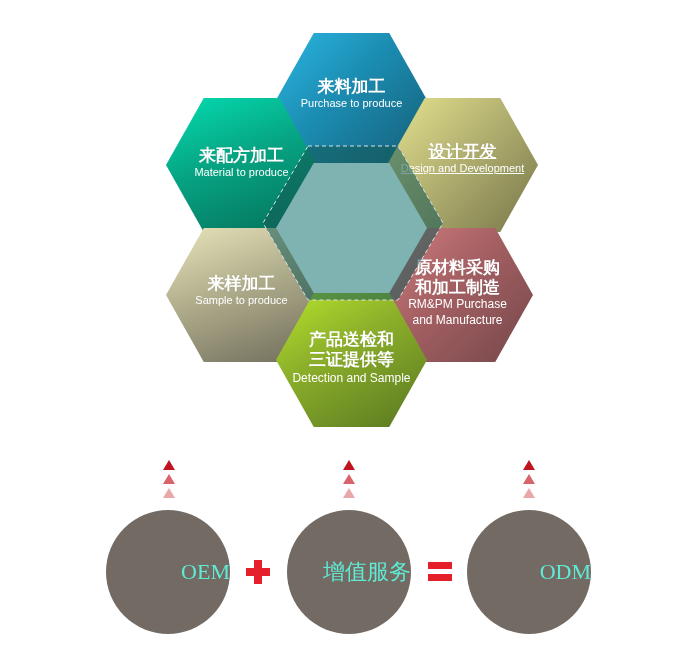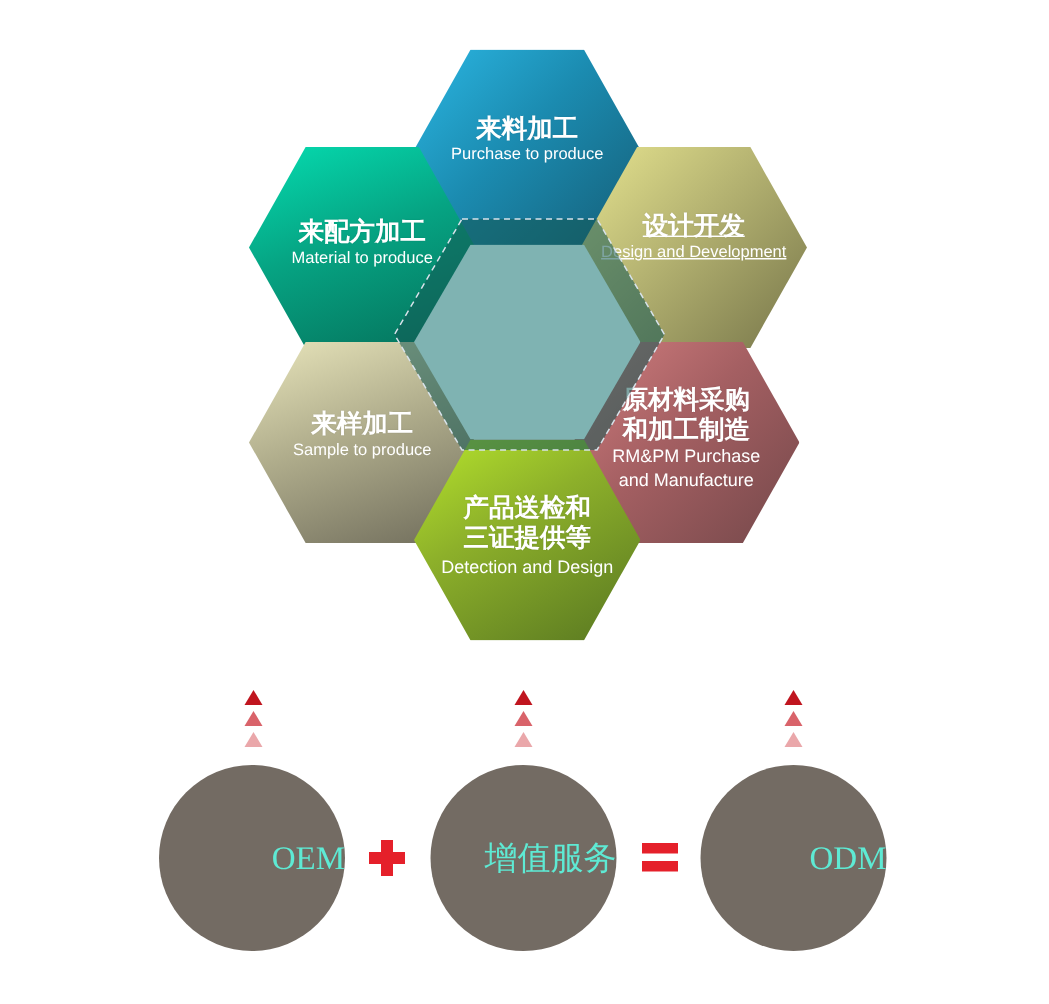--- a/index.html
+++ b/index.html
@@ -55,21 +55,21 @@
   <div class="hex" style="left:382px; top:228px; background: linear-gradient(135deg, #d27e7f 0%, #a45f62 45%, #74484a 100%);">
     <div class="cn" style="margin-top:-6px;">原材料采购</div>
     <div class="cn">和加工制造</div>
     <div class="en" style="font-size:12px;">RM&amp;PM Purchase</div>
     <div class="en" style="font-size:12px; margin-top:2px;">and Manufacture</div>
   </div>
 
   <div class="hex" style="left:276px; top:293px; background: linear-gradient(150deg, #b6e42c 0%, #8db02a 40%, #587721 100%);">
     <div class="cn" style="margin-top:-6px;">产品送检和</div>
     <div class="cn">三证提供等</div>
-    <div class="en" style="font-size:12px; margin-top:2px;">Detection and Design</div>
+    <div class="en" style="font-size:12px; margin-top:2px;">Detection and Sample</div>
   </div>
 
   <svg class="overlay" viewBox="0 0 182 156" width="182" height="156">
     <polygon points="46,1 136,1 181,78 136,155 46,155 1,78" fill="rgba(20,90,85,0.55)" stroke="#d8e2ea" stroke-width="1" stroke-dasharray="4,3"></polygon>
   </svg>
 
   <div class="center-hex"></div>
   <div class="center-text">
   </div>
 </div>

